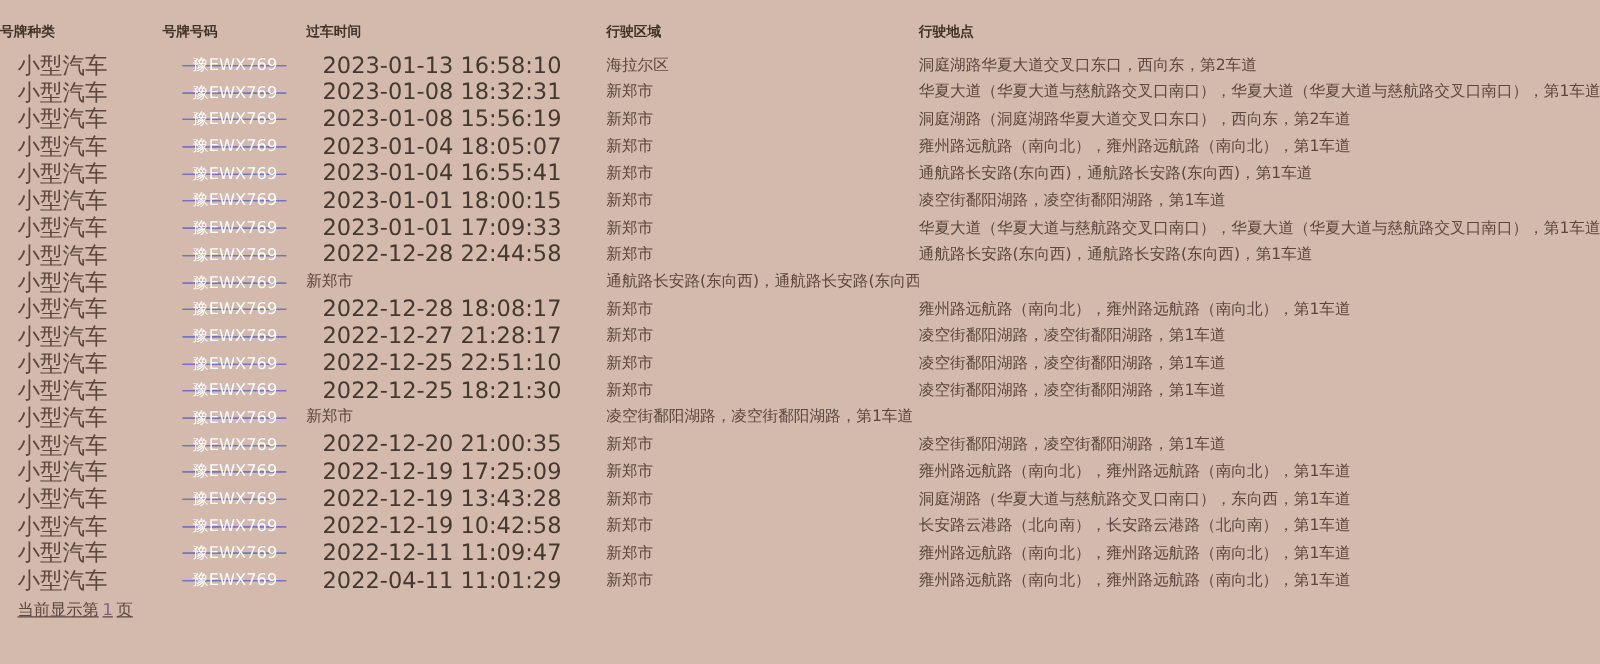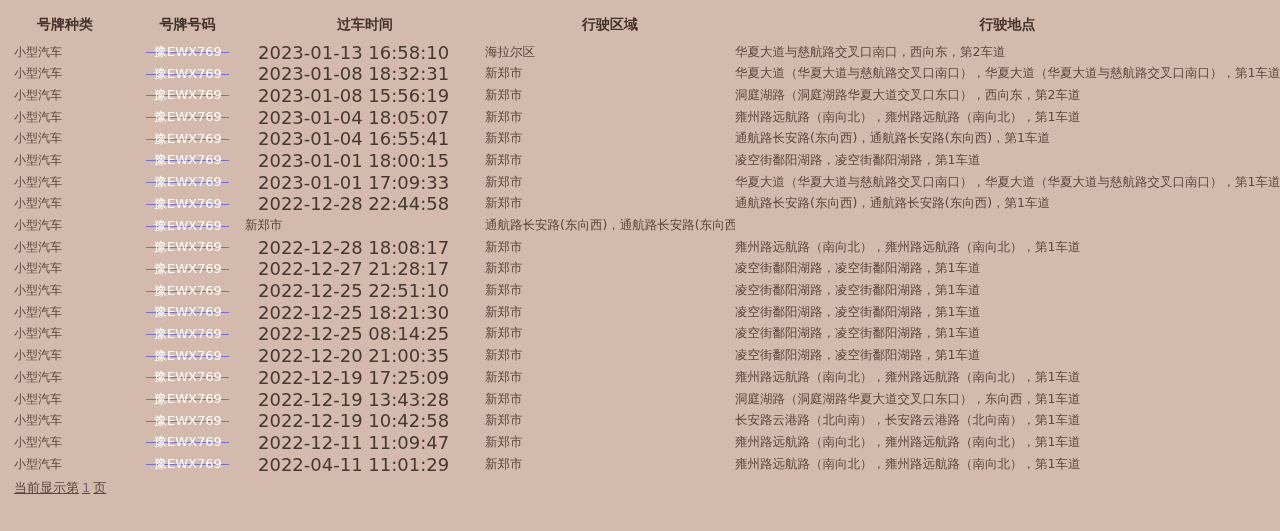--- a/index.html
+++ b/index.html
@@ -22,33 +22,32 @@
   .grid{
     display:grid;
     grid-template-columns:130px 115px 240px 250px 1fr;
     align-items:center;
   }
   .header-row{
     padding-top:14px;
     height:36px;
   }
   .header-cell{
-    text-align:center;
-    font-size:14px;
+    font-size:11px;
     font-weight:bold;
     color:var(--header-text);
   }
   .row{height:21.7px;}
   .cell{
     white-space:nowrap;
     overflow:hidden;
   }
   .c1{
     padding-left:14px;
-    font-size:12px;
+    font-size:18px;
     color:var(--body-text);
   }
   .c2{
     height:100%;
     padding:16px;
   }
   .badge{
     height:100%;
     display:flex;
     align-items:center;
@@ -97,21 +96,21 @@
   </div>
 
   <div id="table-body">
       <div class="grid row">
         <div class="cell c1">小型汽车</div>
         <div class="cell c2">
           <div class="badge">豫EWX769</div>
         </div>
         <div class="cell c3">2023-01-13 16:58:10</div>
         <div class="cell c4">海拉尔区</div>
-        <div class="cell c5">华夏大道与慈航路交叉口南口，西向东，第2车道</div>
+        <div class="cell c5">洞庭湖路华夏大道交叉口东口，西向东，第2车道</div>
       </div>
       <div class="grid row">
         <div class="cell c1">小型汽车</div>
         <div class="cell c2">
           <div class="badge">豫EWX769</div>
         </div>
         <div class="cell c3">2023-01-08 18:32:31</div>
         <div class="cell c4">新郑市</div>
         <div class="cell c5">华夏大道（华夏大道与慈航路交叉口南口），华夏大道（华夏大道与慈航路交叉口南口），第1车道</div>
       </div>
@@ -211,21 +210,20 @@
         </div>
         <div class="cell c3">2022-12-25 18:21:30</div>
         <div class="cell c4">新郑市</div>
         <div class="cell c5">凌空街鄱阳湖路，凌空街鄱阳湖路，第1车道</div>
       </div>
       <div class="grid row">
         <div class="cell c1">小型汽车</div>
         <div class="cell c2">
           <div class="badge">豫EWX769</div>
         </div>
-        <div class="cell c3">2022-12-25 08:14:25</div>
         <div class="cell c4">新郑市</div>
         <div class="cell c5">凌空街鄱阳湖路，凌空街鄱阳湖路，第1车道</div>
       </div>
       <div class="grid row">
         <div class="cell c1">小型汽车</div>
         <div class="cell c2">
           <div class="badge">豫EWX769</div>
         </div>
         <div class="cell c3">2022-12-20 21:00:35</div>
         <div class="cell c4">新郑市</div>
@@ -240,21 +238,21 @@
         <div class="cell c4">新郑市</div>
         <div class="cell c5">雍州路远航路（南向北），雍州路远航路（南向北），第1车道</div>
       </div>
       <div class="grid row">
         <div class="cell c1">小型汽车</div>
         <div class="cell c2">
           <div class="badge">豫EWX769</div>
         </div>
         <div class="cell c3">2022-12-19 13:43:28</div>
         <div class="cell c4">新郑市</div>
-        <div class="cell c5">洞庭湖路（洞庭湖路华夏大道交叉口东口），东向西，第1车道</div>
+        <div class="cell c5">洞庭湖路（华夏大道与慈航路交叉口南口），东向西，第1车道</div>
       </div>
       <div class="grid row">
         <div class="cell c1">小型汽车</div>
         <div class="cell c2">
           <div class="badge">豫EWX769</div>
         </div>
         <div class="cell c3">2022-12-19 10:42:58</div>
         <div class="cell c4">新郑市</div>
         <div class="cell c5">长安路云港路（北向南），长安路云港路（北向南），第1车道</div>
       </div>

